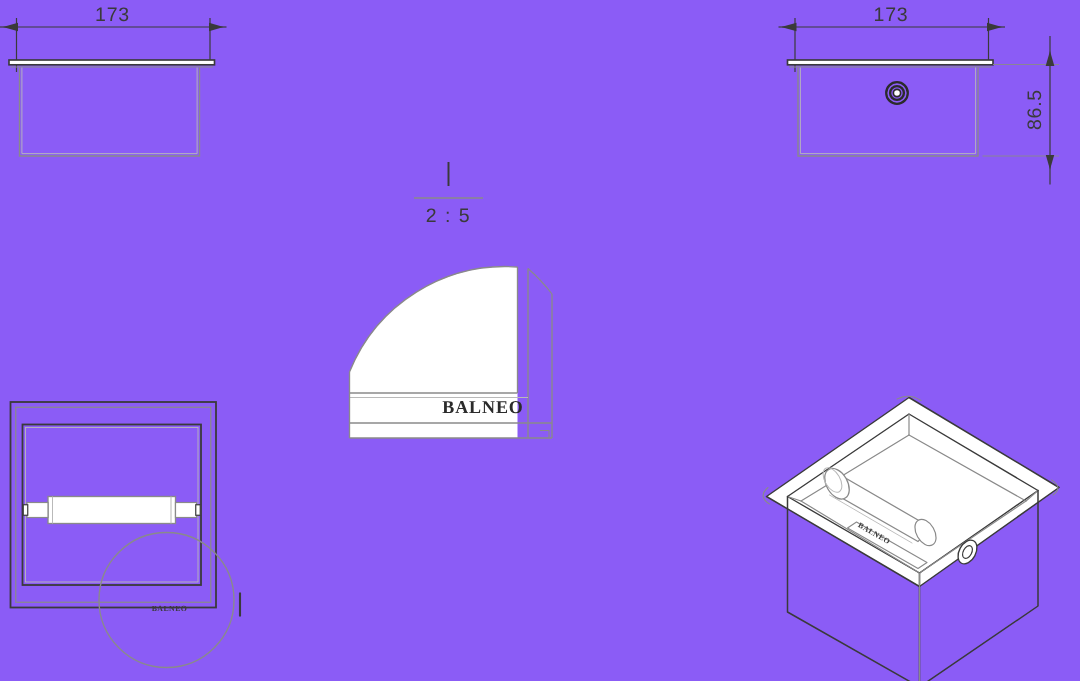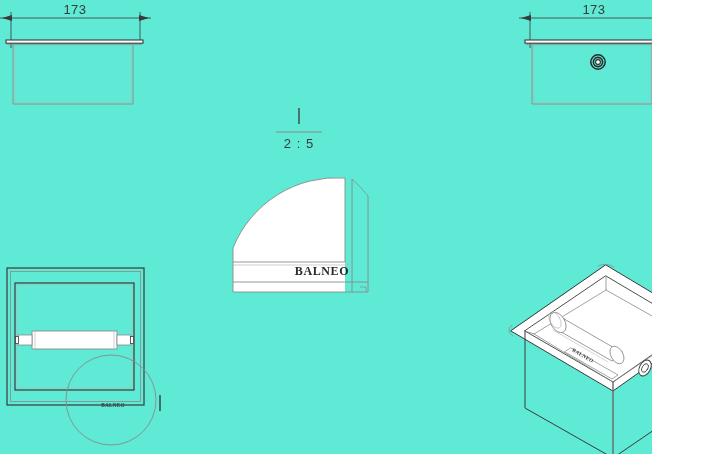--- a/index.html
+++ b/index.html
@@ -2,23 +2,23 @@
 <html><head>
 <meta charset="utf-8">
 <style>
   html, body {
     margin: 0;
     padding: 0;
     background: #ffffff;
   }
   #sheet {
     position: relative;
-    width: 652px;
+    width: 720px;
     height: 454px;
-    background: #5eead4;
+    background: #8b5cf6;
     font-family: "Liberation Sans", sans-serif;
     overflow: hidden;
     text-align: center;
   }
   #sheet svg {
     position: absolute;
     left: 0;
     top: 0;
   }
   .dim-text {

